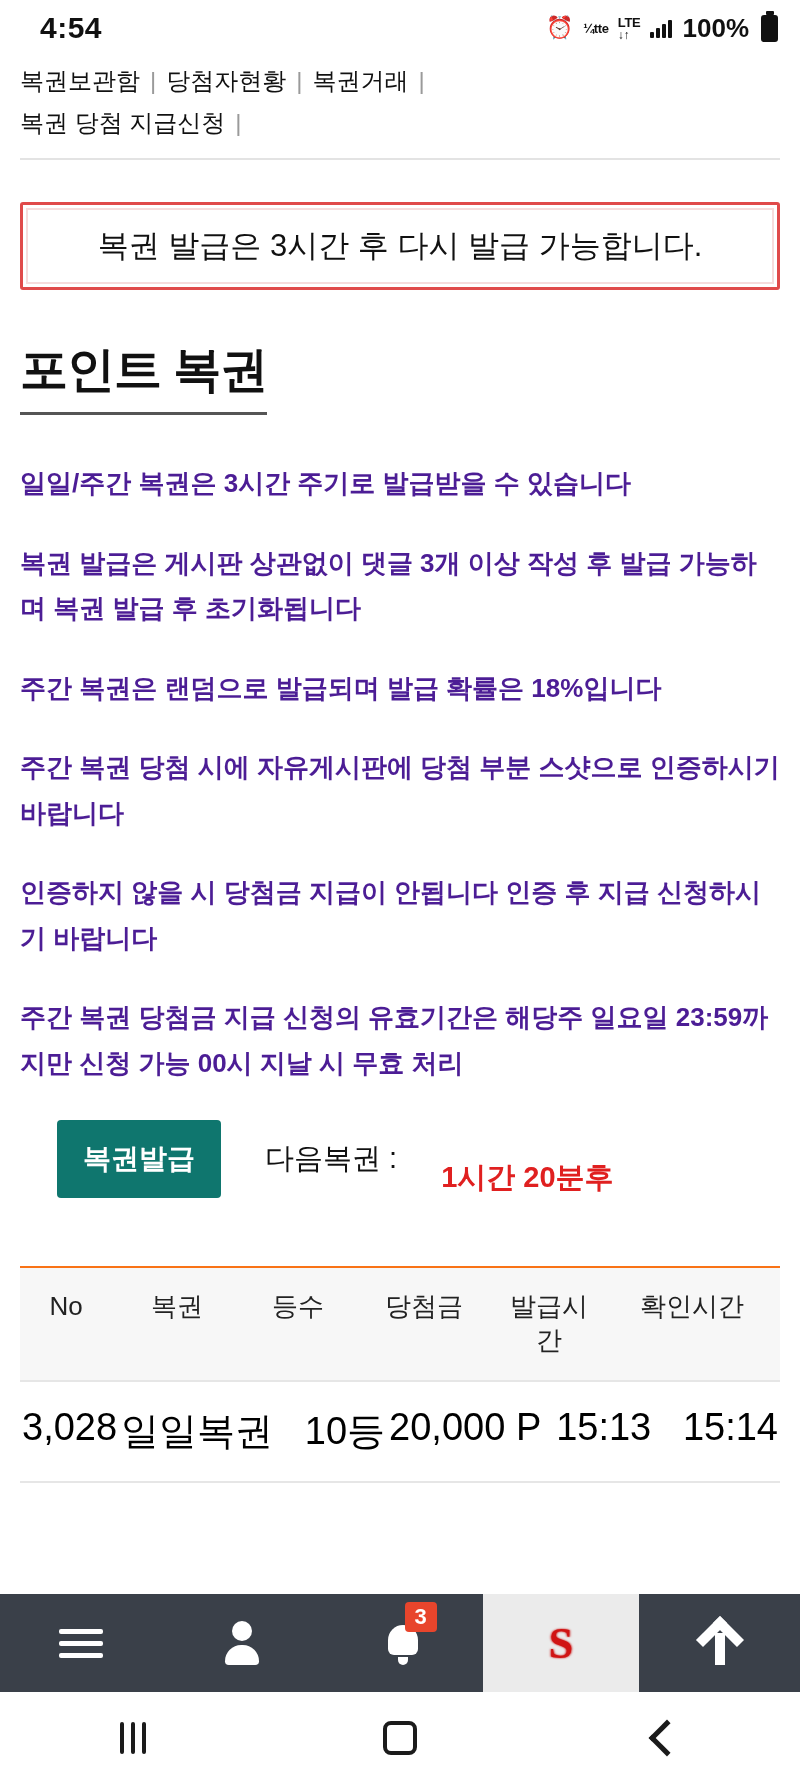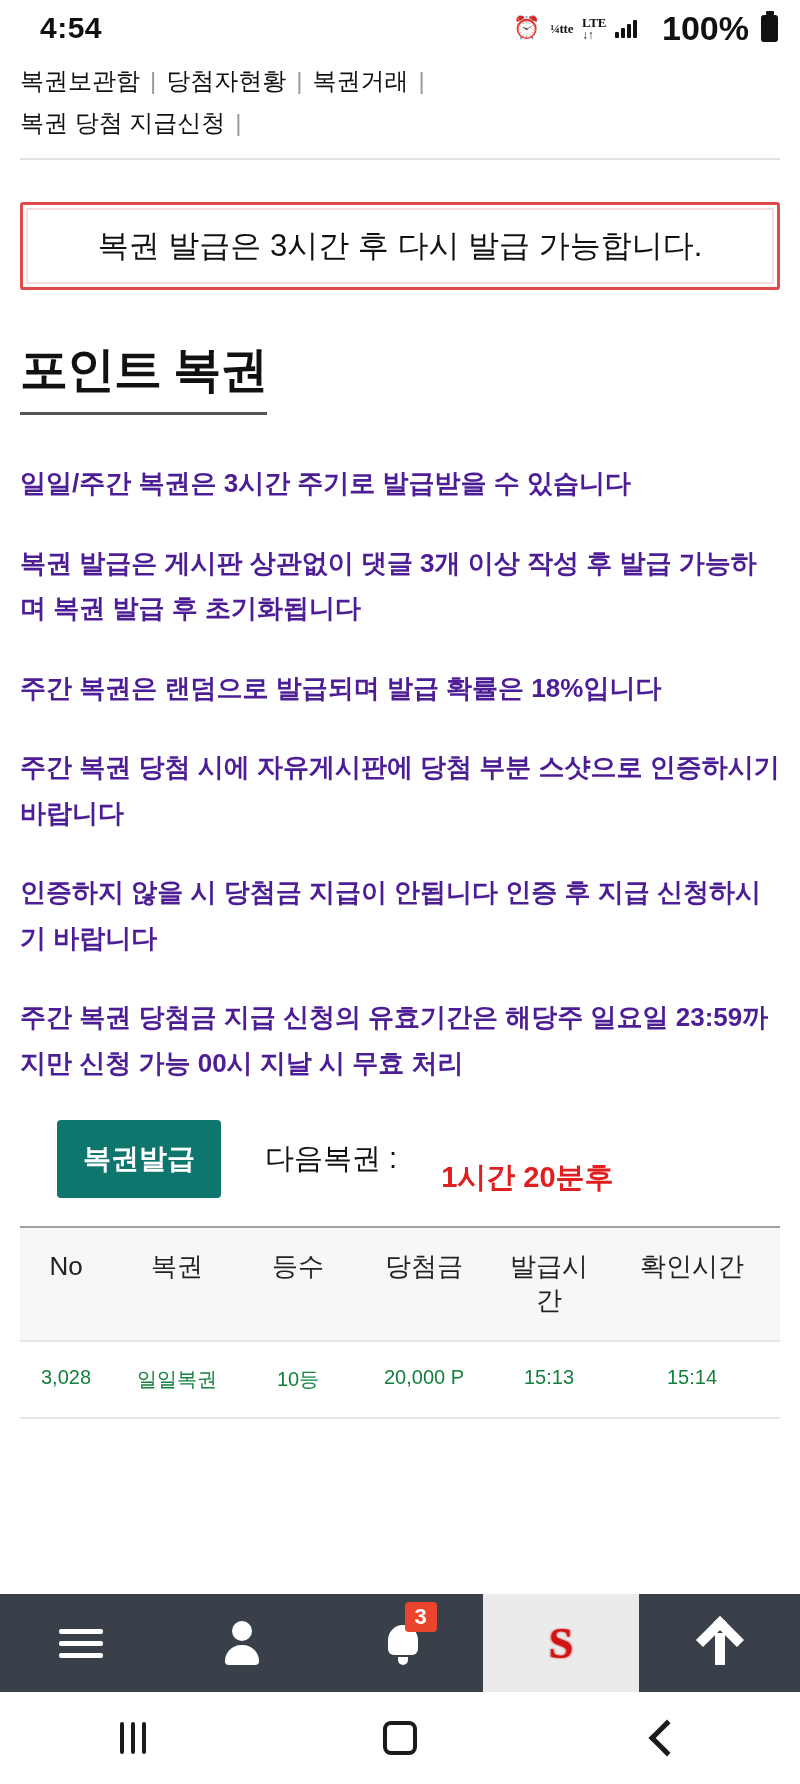--- a/index.html
+++ b/index.html
@@ -35,34 +35,34 @@
     font-weight: 700;
     letter-spacing: 0.5px;
   }
   .status-right {
     display: flex;
     align-items: center;
     gap: 9px;
   }
   .si { font-size: 17px; font-weight: 700; color: #111; line-height: 1; }
   .si-alarm { font-size: 22px; }
-  .si-lte { font-size: 13px; font-weight: 700; letter-spacing: -0.3px; font-family: Liberation Serif, serif; }
+  .si-lte { font-size: 13px; font-weight: 700; letter-spacing: -0.3px; }
   .si-lte small { display: block; font-size: 12px; line-height: 1; }
   .bars {
     display: inline-flex;
     align-items: flex-end;
     gap: 2px;
     height: 20px;
   }
   .bars i { display: block; width: 4px; background: #111; border-radius: 1px; }
   .bars i:nth-child(1) { height: 6px; }
   .bars i:nth-child(2) { height: 10px; }
   .bars i:nth-child(3) { height: 14px; }
   .bars i:nth-child(4) { height: 18px; }
-  .batt-pct { font-size: 34px; font-weight: 700; margin-left: 16px; }
+  .batt-pct { font-size: 26px; font-weight: 700; margin-left: 2px; }
   .batt {
     width: 17px; height: 27px;
     border: 3px solid #111;
     border-radius: 3px;
     position: relative;
     background: #111;
     margin-left: 3px;
   }
   .batt::after {
     content: "";
@@ -171,42 +171,42 @@
   }
   .next-value {
     font-size: 29px;
     font-weight: 700;
     color: #e02020;
     margin-top: 37px;
   }
 
   
   .table {
-    margin-top: 28px;
+    margin-top: 68px;
     width: 100%;
-    border-top: 2px solid #a3a3a3;
+    border-top: 2px solid #f97316;
     border-bottom: 2px solid #e6e6e6;
   }
   .thead {
     display: flex;
     background: #f7f7f7;
     border-bottom: 2px solid #e6e6e6;
   }
   .thead .th {
     font-size: 26px;
     color: #222;
     text-align: center;
     padding: 22px 4px;
     line-height: 1.3;
   }
   .trow { display: flex; }
   .trow .td {
-    font-size: 20px;
-    color: #15803d;
-    text-align: center;
+    font-size: 38px;
+    color: #000000;
+    text-align: right;
     padding: 24px 2px;
     white-space: nowrap;
   }
   .c-no     { flex: 0 0 92px; }
   .c-lotto  { flex: 0 0 130px; }
   .c-rank   { flex: 0 0 112px; }
   .c-prize  { flex: 0 0 140px; }
   .c-issued { flex: 0 0 110px; }
   .c-check  { flex: 1 1 auto; }
 

